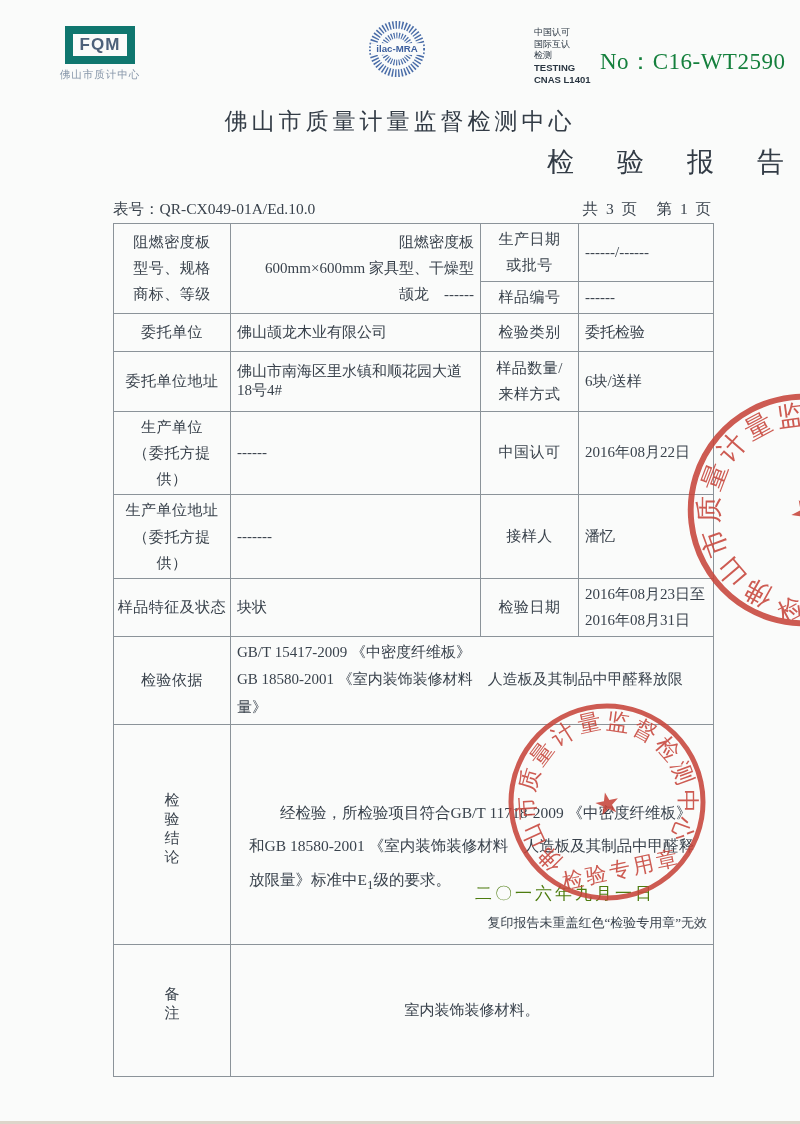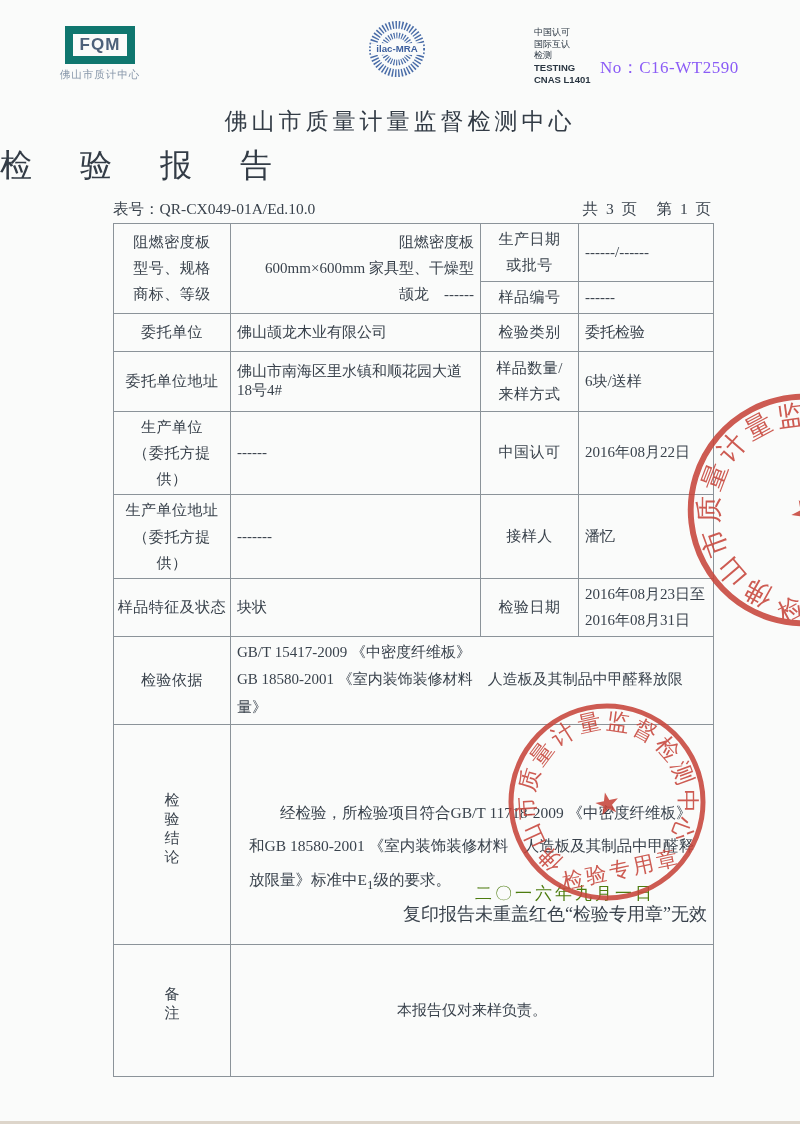--- a/index.html
+++ b/index.html
@@ -18,24 +18,24 @@
   .mark{position:absolute;text-align:center;}
   .cma{left:196px;top:22px;width:88px;}
   .cal{left:292px;top:22px;width:80px;}
   .mark-num{color:#cd4136;font-family:"Liberation Sans",sans-serif;}
   .cma .mark-num{font-size:11px;letter-spacing:1.5px;margin-top:1px;}
   .cal .mark-num{font-size:6.5px;margin-top:4px;}
   .ilac{position:absolute;left:368px;top:20px;}
   .cnas-logo{position:absolute;left:432px;top:28px;}
   .cnas-text{position:absolute;left:534px;top:27px;font-family:"Liberation Sans",sans-serif;color:#2a3642;font-size:9px;line-height:1.3;}
   .cnas-text .b{font-weight:bold;font-size:9.5px;}
-  .report-no{position:absolute;left:600px;top:56px;font-size:17px;letter-spacing:.5px;color:#8b5cf6;}
+  .report-no{position:absolute;left:600px;top:46px;font-size:23px;letter-spacing:.5px;color:#15803d;}
 
   .title{position:absolute;left:0;right:0;top:106px;text-align:center;font-size:23px;letter-spacing:4px;color:#333c46;}
-  .subtitle{position:absolute;left:0;right:0;top:144px;text-align:left;font-size:32px;letter-spacing:8px;color:#333c46;}
+  .subtitle{position:absolute;left:0;right:8px;top:144px;text-align:right;font-size:27px;letter-spacing:8px;color:#333c46;}
   .formline{position:absolute;top:199px;left:113px;right:87px;font-size:15.5px;color:#39424c;}
   .formline .left{float:left;}
   .formline .right{float:right;letter-spacing:2px;}
 
   
   table.rep{
     position:absolute;left:113px;top:223px;width:600px;
     border-collapse:collapse;table-layout:fixed;
   }
   table.rep td{
@@ -49,21 +49,21 @@
   .r3{height:60px;} .r4{height:52px;} .r5{height:52px;}
   .r6{height:53px;} .r7{height:60px;} .r8{height:220px;} .r9{height:132px;}
   .lines div{line-height:1.75;}
   .basis-cell{font-size:14.5px;line-height:1.85;padding-left:9px;}
   .vert{display:flex;flex-direction:column;justify-content:space-between;align-items:center;height:100%;box-sizing:border-box;}
   .vert-4{padding:28px 0 38px;}
   .vert-2{padding:22px 0 34px;}
   .conc-cell{position:relative;vertical-align:top;}
   .conc-text{margin:26px 12px 0 12px;text-indent:2em;font-size:15.5px;line-height:2.15;}
   .conc-date{position:absolute;right:58px;bottom:39px;font-size:17px;letter-spacing:3px;color:#4d7c0f;}
-  .conc-note{position:absolute;right:6px;bottom:18px;font-size:18px;color:#39424c;}
+  .conc-note{position:absolute;right:6px;bottom:12px;font-size:13px;color:#39424c;}
   .remark-cell{text-align:center;font-size:15.5px;}
 
   
   .signrow{position:absolute;left:0;top:990px;width:800px;height:60px;font-size:14.5px;color:#39424c;}
   .signrow .s{position:absolute;white-space:nowrap;}
   .sig{position:absolute;}
   .sig path{stroke:#2f3b52;stroke-width:2.2;fill:none;stroke-linecap:round;stroke-linejoin:round;opacity:.85;}
 
   
   .stamp{position:absolute;opacity:.87;}
@@ -206,21 +206,21 @@
         <div class="conc-note">复印报告未重盖红色“检验专用章”无效</div>
       </td>
     </tr>
     <tr class="r9">
       <td style="padding:0;">
         <div class="vert vert-2">
           <span>备</span>
           <span>注</span>
         </div>
       </td>
-      <td class="remark-cell" colspan="3">本报告仅对来样负责。</td>
+      <td class="remark-cell" colspan="3">室内装饰装修材料。</td>
     </tr>
   </tbody>
     </table>
 
 
   <svg class="stamp stamp-main" width="220" height="220" viewBox="0 0 220 220">
     <defs>
         <path id="ringA" d="M 56 159 A 73 73 0 1 1 164 159" fill="none"></path>
       </defs>
     <circle cx="110" cy="110" r="96" fill="none" stroke="#c7443a" stroke-width="5"></circle>

